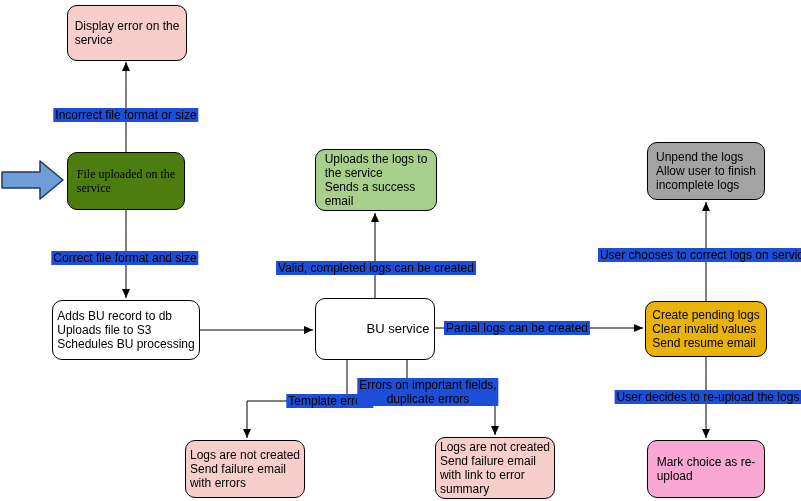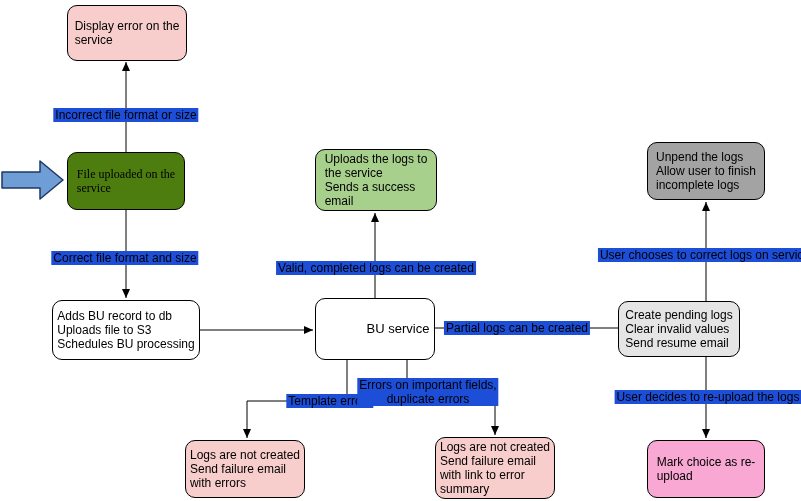--- a/index.html
+++ b/index.html
@@ -11,21 +11,21 @@
   .node{
     position:absolute;box-sizing:border-box;border:1px solid #000;border-radius:10px;
     display:flex;align-items:center;justify-content:center;text-align:left;
     font-size:12px;line-height:14px;white-space:pre-line;padding:2px;
   }
   .n-display-error{left:67px;top:5px;width:120px;height:56px;background:#f8cecc;}
   .n-file-uploaded{left:67px;top:152px;width:118px;height:58px;background:#4d7c0f;font-family:Liberation Serif, serif;}
   .n-adds-bu{left:52px;top:300px;width:148px;height:60px;background:#ffffff;}
   .n-bu-service{left:315px;top:298px;width:120px;height:62px;background:#ffffff;font-size:13px;padding-left:48px;}
   .n-uploads-logs{left:315px;top:149px;width:122px;height:62px;background:#a8d08d;}
-  .n-create-pending{left:618px;top:301px;width:122px;height:56px;background:#e5e5e5;}
+  .n-create-pending{left:645px;top:301px;width:122px;height:56px;background:#eab308;}
   .n-unpend{left:647px;top:142px;width:118px;height:58px;background:#a3a3a3;}
   .n-mark-choice{left:647px;top:440px;width:118px;height:58px;background:#f9a8d4;}
   .n-logs-fail-errors{left:185px;top:440px;width:120px;height:58px;background:#f8cecc;}
   .n-logs-fail-summary{left:435px;top:437px;width:120px;height:62px;background:#f8cecc;}
   .edge-label{
     position:absolute;transform:translate(-50%,-50%);background:#1d4ed8;
     font-size:12px;line-height:14px;white-space:nowrap;padding:0 2px;text-align:center;
   }
   .l-incorrect{left:126px;top:115px;}
   .l-correct{left:125px;top:258px;}

